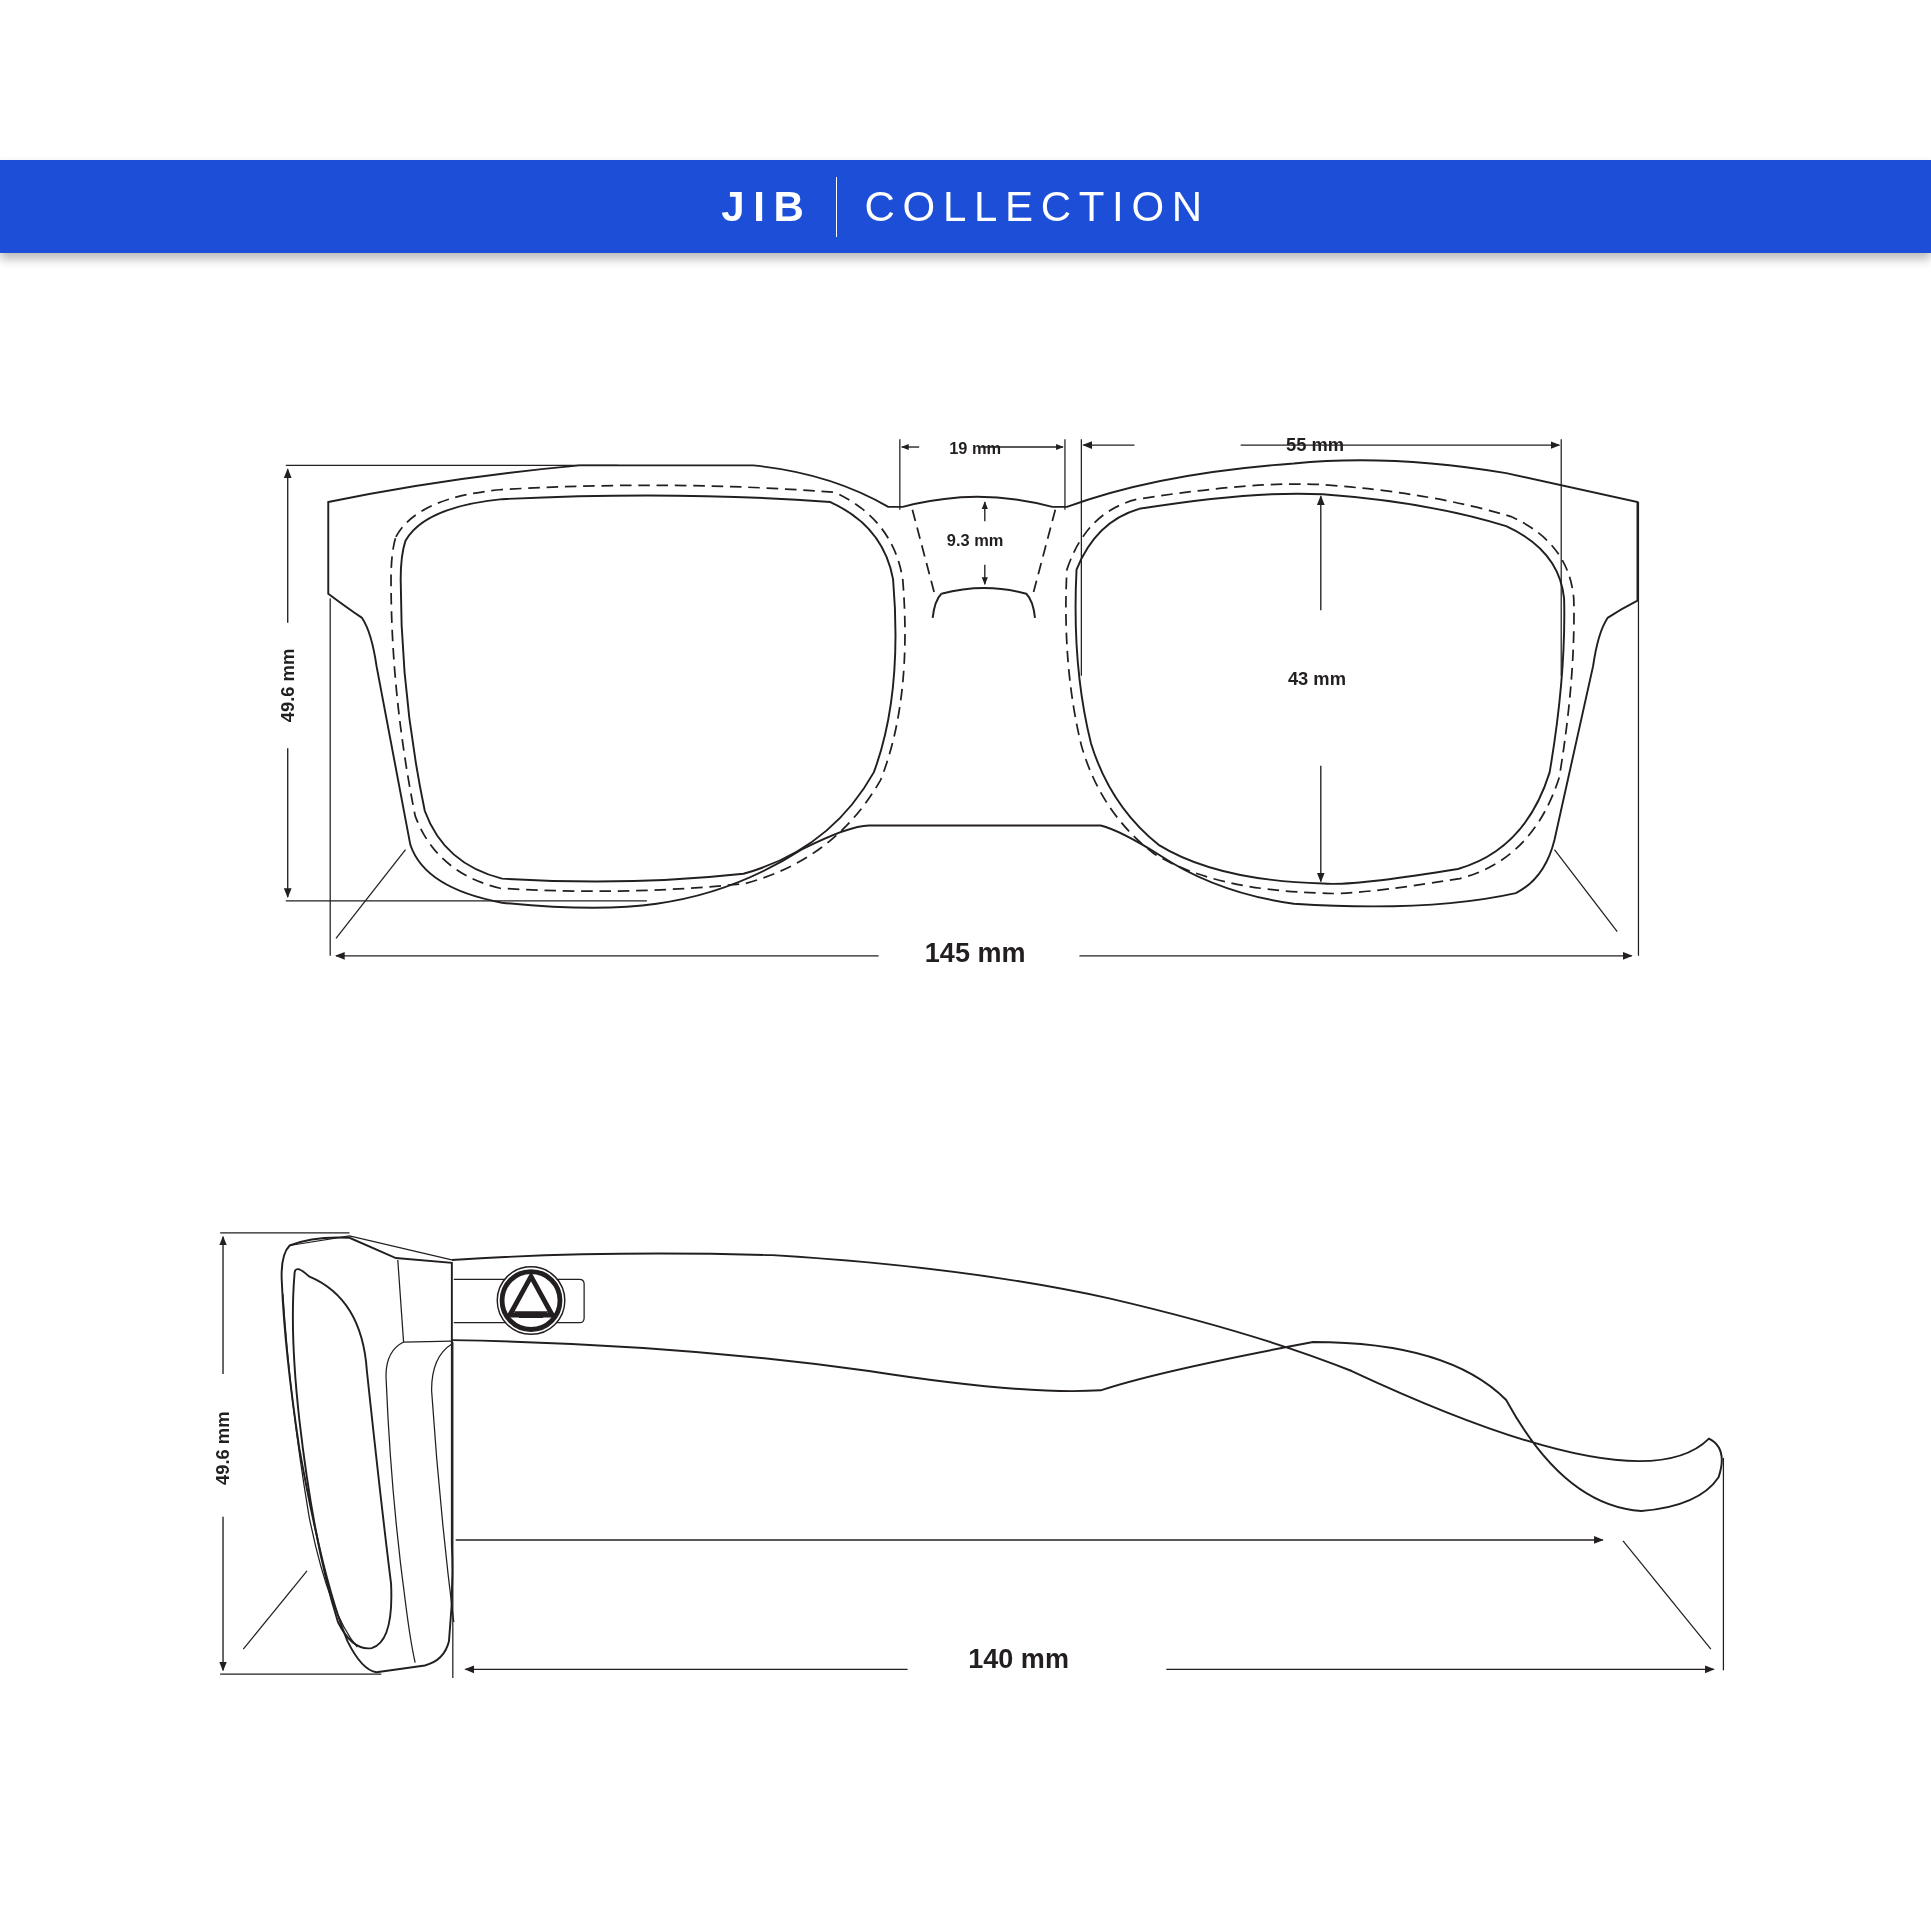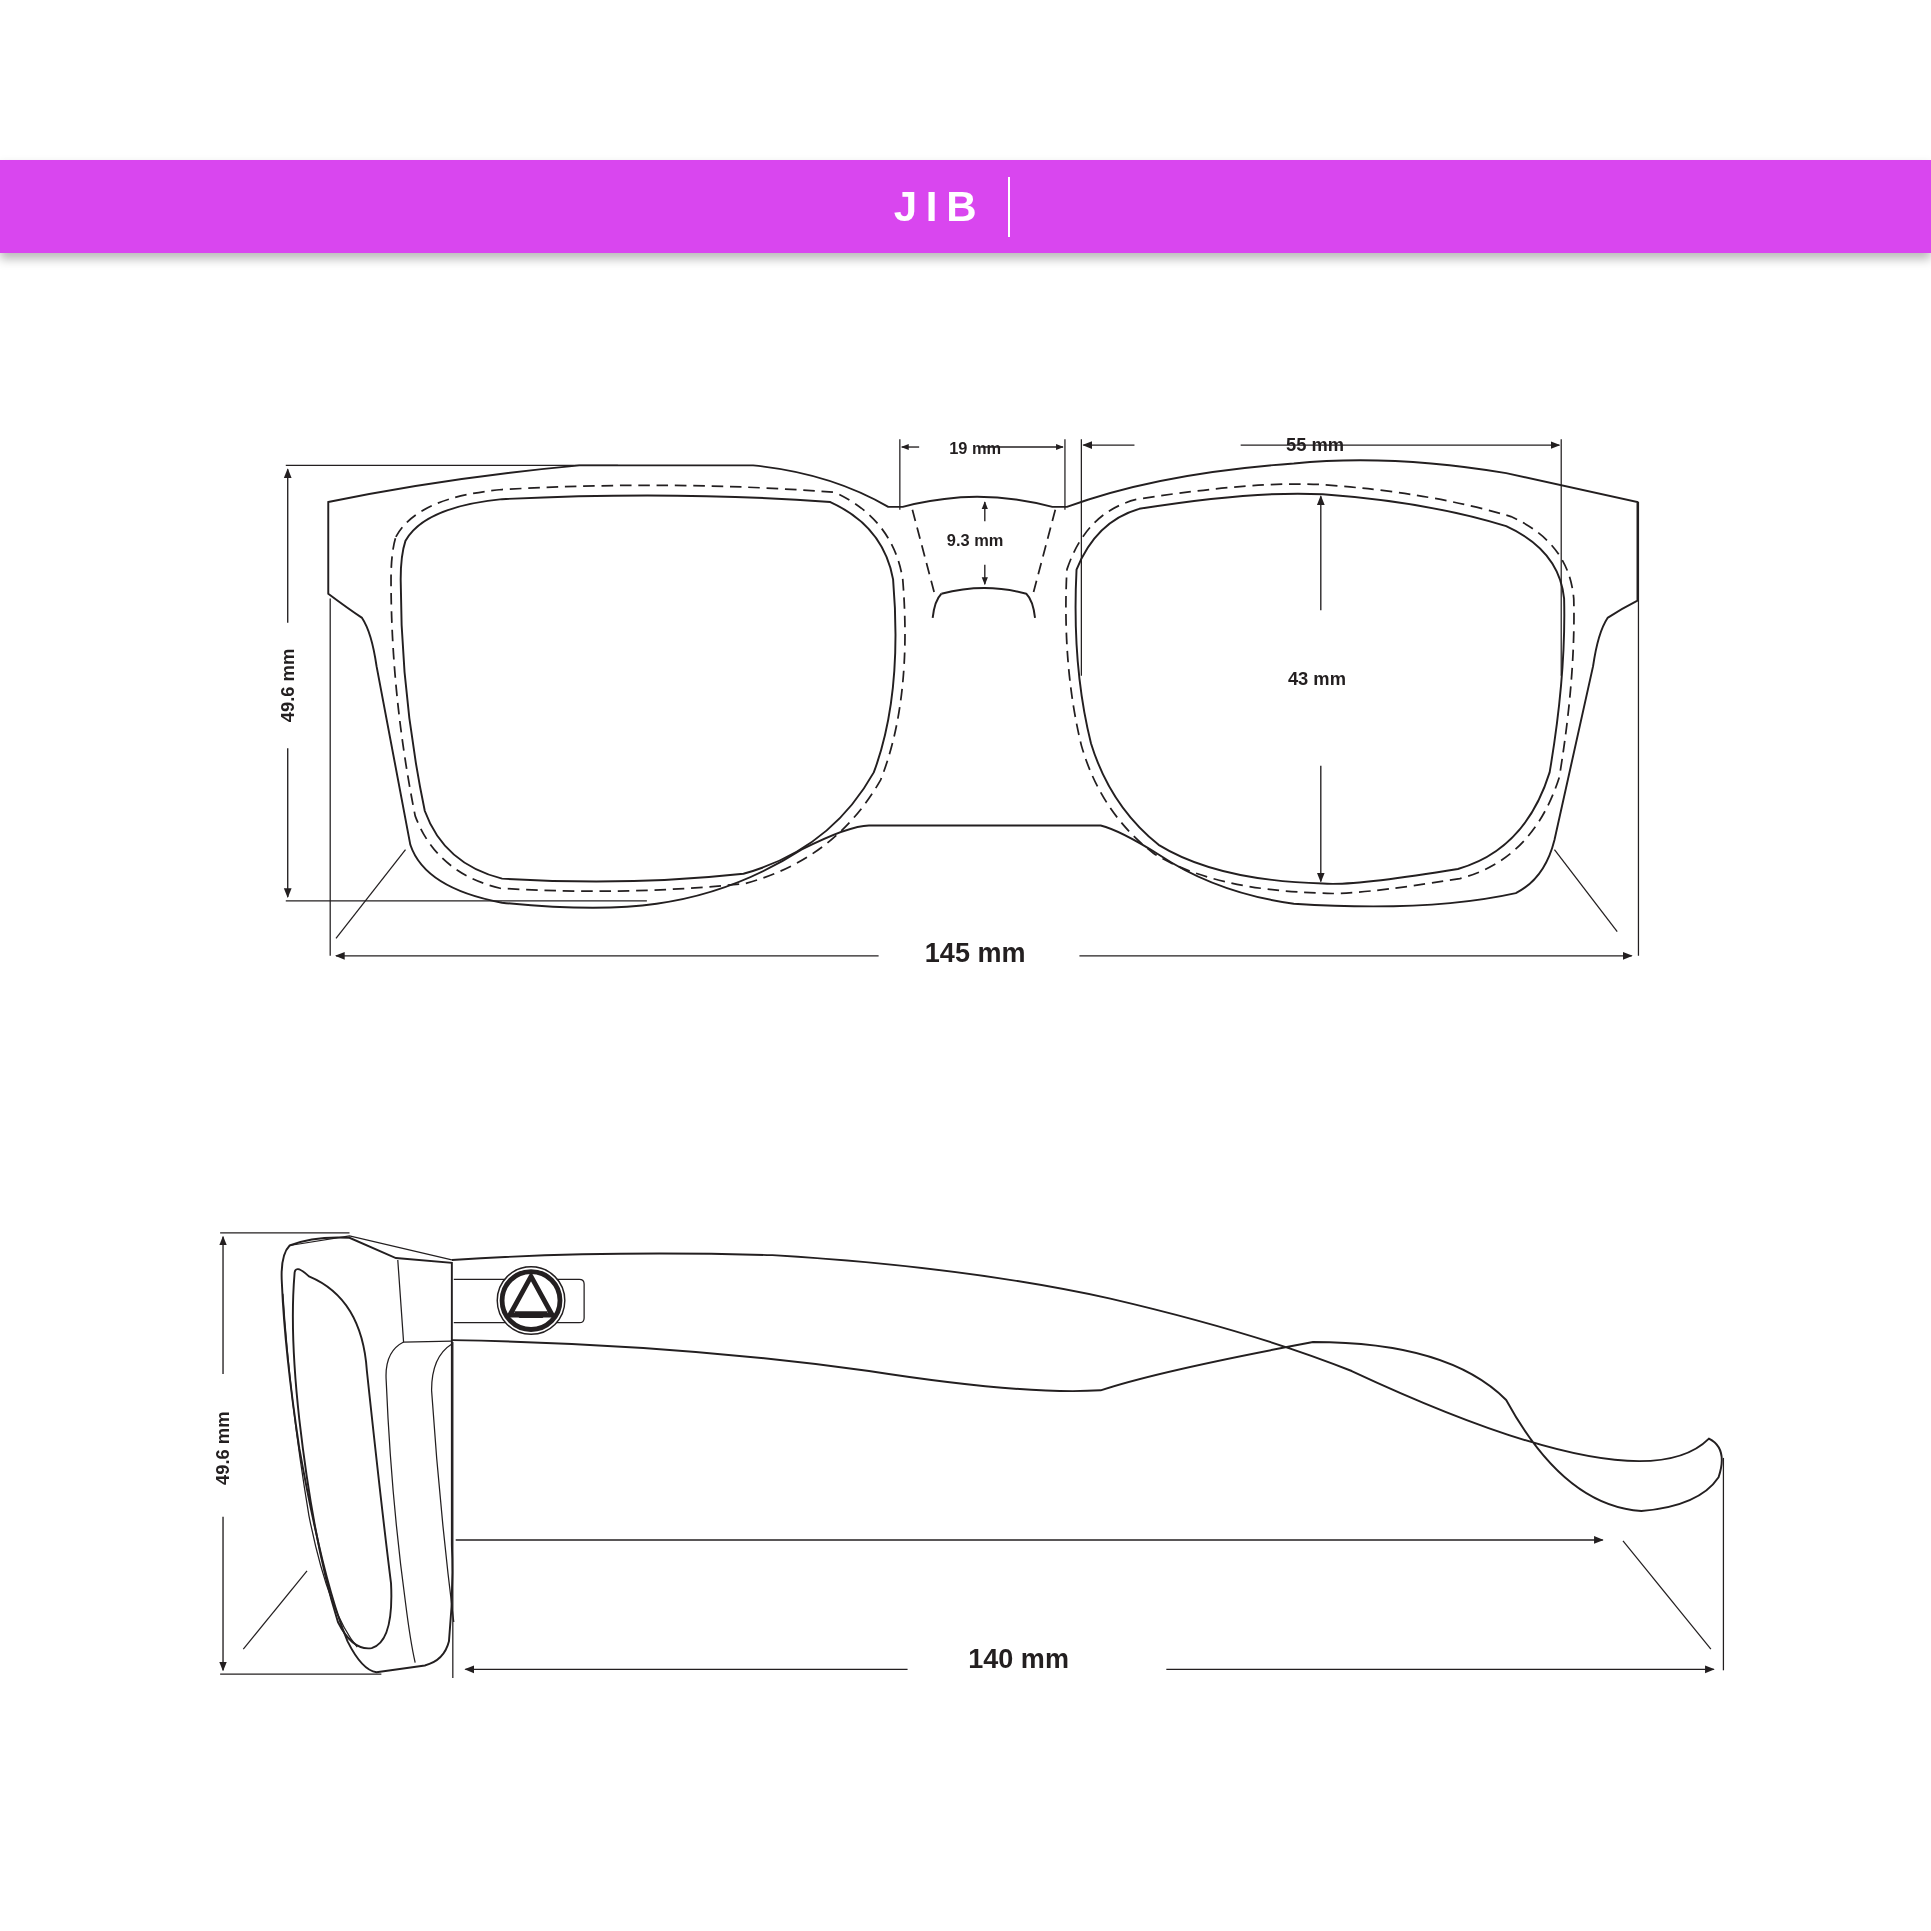--- a/index.html
+++ b/index.html
@@ -1,38 +1,39 @@
 <!DOCTYPE html>
 <html><head>
 <meta charset="utf-8">
 <style>
   html, body { margin: 0; padding: 0; background: #ffffff; }
   body { width: 1931px; height: 1931px; position: relative; overflow: hidden; font-family: "Liberation Sans", "DejaVu Sans", sans-serif; }
   .banner {
     position: absolute; left: 0; top: 160px; width: 1931px; height: 93px;
-    background: #d946ef;
+    background: #1d4ed8;
     box-shadow: 0 5.8px 9.7px rgba(0,0,0,0.28);
     display: flex; align-items: center; justify-content: center;
   }
   .banner .brand { color: #fff; font-weight: 700; font-size: 42px; letter-spacing: 8.7px; }
   .banner .sep { width: 1.9px; height: 60px; background: #fff; margin: 0 27px 0 23px; }
   .banner .coll { color: #fff; font-weight: 400; font-size: 42px; letter-spacing: 7.7px; }
   svg.drawing { position: absolute; left: 0; top: 0; }
   .ol { fill: none; stroke: #231f20; stroke-width: 2; }
   .thin { fill: none; stroke: #231f20; stroke-width: 1.3; }
   .dash { fill: none; stroke: #231f20; stroke-width: 1.8; stroke-dasharray: 12 7; }
   .dim { fill: none; stroke: #231f20; stroke-width: 1.4; }
   .lbl { font-family: "Liberation Sans", "DejaVu Sans", sans-serif; font-weight: 700; fill: #231f20; }
 </style>
 </head>
 <body>
 
 <div class="banner">
   <span class="brand">JIB</span>
   <span class="sep"></span>
+  <span class="coll">COLLECTION</span>
 </div>
 
 <svg class="drawing" width="1931" height="1931" viewBox="0 0 2000 2000" xmlns="http://www.w3.org/2000/svg">
   <defs>
     <marker id="arr" viewBox="0 0 10 10" refX="9" refY="5" markerWidth="10" markerHeight="10" orient="auto-start-reverse" markerUnits="userSpaceOnUse">
       <path d="M0,1 L10,5 L0,9 z" fill="#231f20"></path>
     </marker>
     <marker id="arrS" viewBox="0 0 10 10" refX="9" refY="5" markerWidth="8" markerHeight="8" orient="auto-start-reverse" markerUnits="userSpaceOnUse">
       <path d="M0,1 L10,5 L0,9 z" fill="#231f20"></path>
     </marker>

